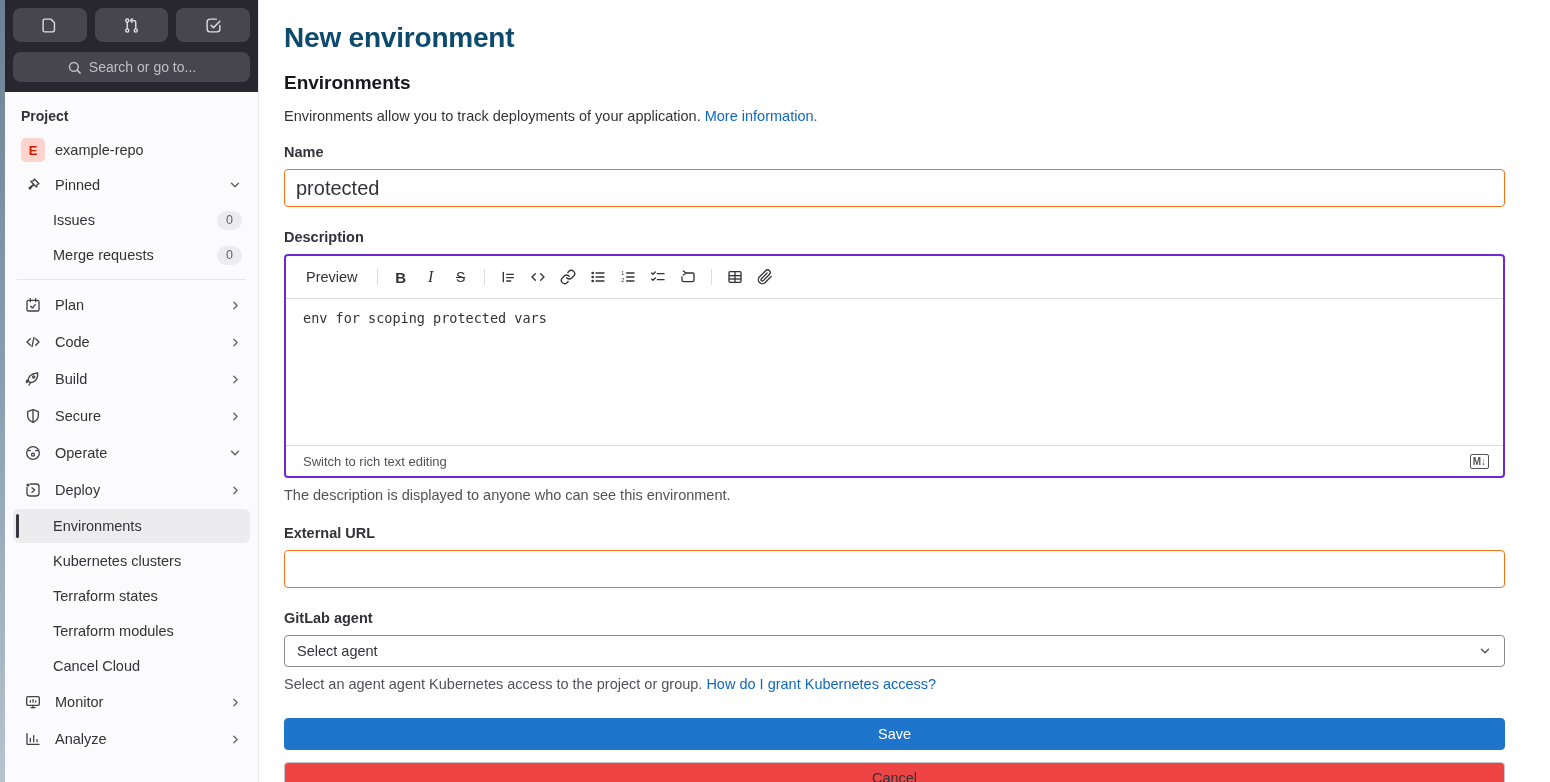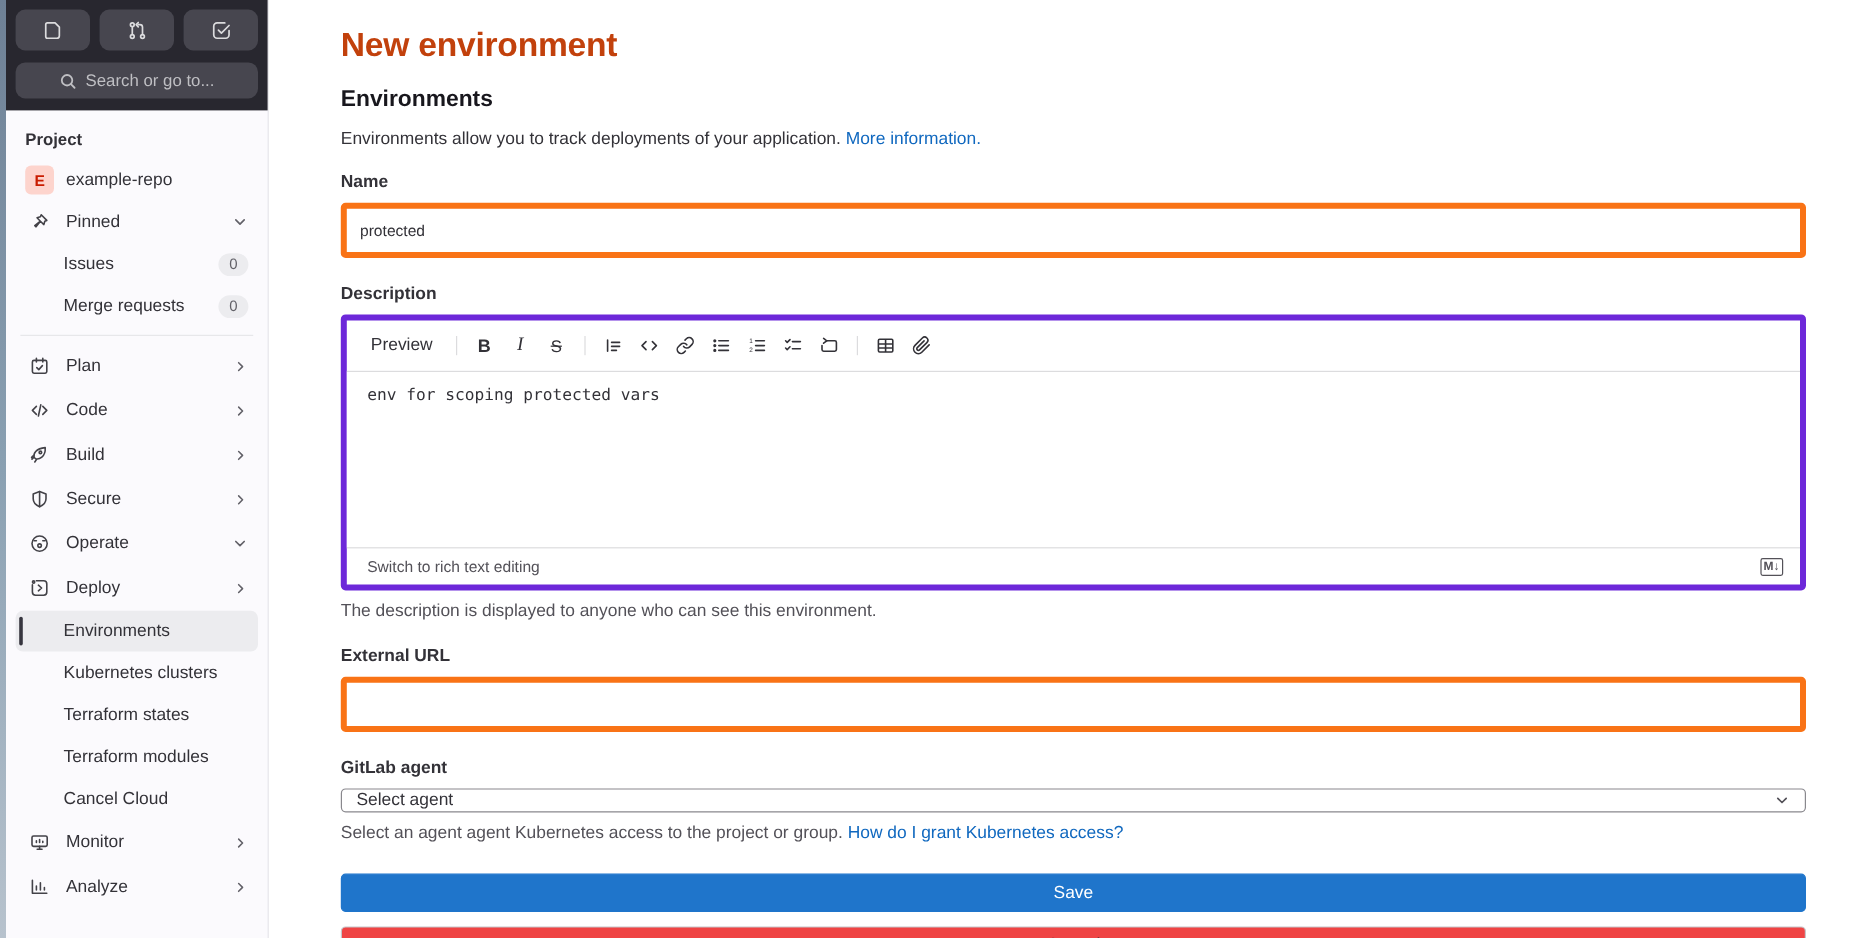--- a/index.html
+++ b/index.html
@@ -4,21 +4,21 @@
 <style>
   * { margin:0; padding:0; box-sizing:border-box; }
   html,body { width:1550px; height:782px; overflow:hidden; background:#fff;
     font-family:"Liberation Sans","DejaVu Sans",sans-serif; color:#333238; }
 
   
   .edge-strip { position:fixed; left:0; top:0; width:5px; height:782px;
     background:linear-gradient(#6e8095,#8aa0b2,#b7c2cd); z-index:10; }
 
   
-  .sidebar { position:fixed; left:5px; top:0; width:219px; height:782px;
+  .sidebar { position:fixed; left:5px; top:0; width:254px; height:782px;
     background:#fbfafd; border-right:1px solid #e7e7ea; z-index:5; display:flex; flex-direction:column; }
   .sb-header { background:#28272f; padding:8px 8px 10px 8px; }
   .sb-header-btns { display:flex; gap:8px; }
   .hdr-btn { flex:1; height:34px; background:#47464f; border:none; border-radius:8px;
     display:flex; align-items:center; justify-content:center; cursor:pointer; color:#dcdcde; }
   .sb-search { margin-top:10px; height:30px; background:#47464f; border-radius:8px;
     display:flex; align-items:center; justify-content:center; gap:7px; color:#bfbfc3;
     font-size:14px; cursor:pointer; }
   .sb-body { flex:1; overflow:hidden; padding-top:4px; }
   .sb-section-label { font-weight:bold; font-size:14px; color:#333238; padding:12px 16px 8px 16px; }
@@ -33,52 +33,52 @@
   .badge { background:#ececef; color:#626168; border-radius:10px; font-size:12.5px;
     padding:1px 9px; line-height:17px; }
   .sb-divider { border-top:1px solid #e7e7ea; margin:7px 12px; }
   .menu-row { height:36px; }
   .sb-row.active { background:#ececef; }
   .active-bar { position:absolute; left:3px; top:5px; bottom:5px; width:3px;
     background:#37363f; border-radius:2px; }
 
   
   .main { margin-left:260px; padding:14px 0 0 24px; width:1245px; }
-  h1.page-title { font-size:28px; font-weight:bold; color:#c2410c; letter-spacing:-0.2px; margin:8px 0 18px 0; }
+  h1.page-title { font-size:28px; font-weight:bold; color:#0c4a6e; letter-spacing:-0.2px; margin:8px 0 18px 0; }
   h2.section-title { font-size:19px; font-weight:bold; color:#18171d; margin:0 0 14px 0; }
   .intro { font-size:14.5px; color:#333238; margin-bottom:20px; }
   a.lnk { color:#1068bf; text-decoration:none; cursor:pointer; }
   .form { width:1221px; }
   .fld-label { font-weight:bold; font-size:14.5px; margin-bottom:9px; color:#333238; }
-  .txt-input { width:100%; height:32px; border:5px solid #f97316; border-radius:4px;
-    padding:18px 11px; font-size:13px; color:#333238; background:#fff;
+  .txt-input { width:100%; height:32px; border:1px solid #f97316; border-radius:4px;
+    padding:18px 11px; font-size:20px; color:#333238; background:#fff;
     font-family:"Liberation Sans","DejaVu Sans",sans-serif; }
   .fld { margin-bottom:22px; }
 
-  .editor { border:5px solid #6d28d9; border-radius:4px; background:#fff; }
+  .editor { border:2px solid #6d28d9; border-radius:4px; background:#fff; }
   .ed-toolbar { display:flex; align-items:center; height:43px; padding:0 10px;
     border-bottom:1px solid #dcdcde; gap:2px; }
   .ed-tab { font-size:14.5px; color:#333238; padding:6px 10px; border:none; background:none; cursor:pointer; }
   .ed-sep { width:1px; height:16px; background:#dcdcde; margin:0 7px; }
   .ed-btn { width:28px; height:28px; border:none; background:none; border-radius:4px;
     display:flex; align-items:center; justify-content:center; cursor:pointer; color:#333238; }
   .ed-btn.bold-b { font-weight:bold; font-size:15px; }
   .ed-btn.ital-i { font-style:italic; font-family:"Liberation Serif",serif; font-size:16px; }
   .ed-btn.strike-s { text-decoration:line-through; font-size:14px; }
   .ed-textarea { display:block; width:100%; height:146px; border:none; resize:none; outline:none;
     padding:11px 17px; font-family:"DejaVu Sans Mono","Liberation Mono",monospace;
     font-size:13.5px; color:#333238; }
   .ed-footer { display:flex; align-items:center; justify-content:space-between;
     border-top:1px solid #dcdcde; height:31px; padding:0 14px 0 17px; }
   .ed-switch { font-size:13px; color:#535158; cursor:pointer; }
   .md-icon { font-size:10px; font-weight:bold; color:#535158; border:1px solid #535158;
     border-radius:2px; padding:0 2px; line-height:13px; cursor:pointer; }
   .helper { font-size:14.5px; color:#535158; margin-top:9px; }
 
-  .select-box { width:100%; height:20px; border:1px solid #89888d; border-radius:4px;
+  .select-box { width:100%; height:32px; border:1px solid #89888d; border-radius:4px;
     display:flex; align-items:center; justify-content:space-between; padding:0 12px;
     font-size:14.5px; color:#333238; cursor:pointer; background:#fff; }
   .actions { margin-top:26px; display:flex; gap:12px;flex-direction:column; }
   .btn { font-size:14.5px; border-radius:4px; padding:7px 16px; cursor:pointer; }
   .btn-primary { background:#1f75cb; border:1px solid #1f75cb; color:#fff; }
   .btn-secondary { background:#ef4444; border:1px solid #c6c6ca; color:#333238; }
 
   svg { display:block; }
 </style>
 </head>

